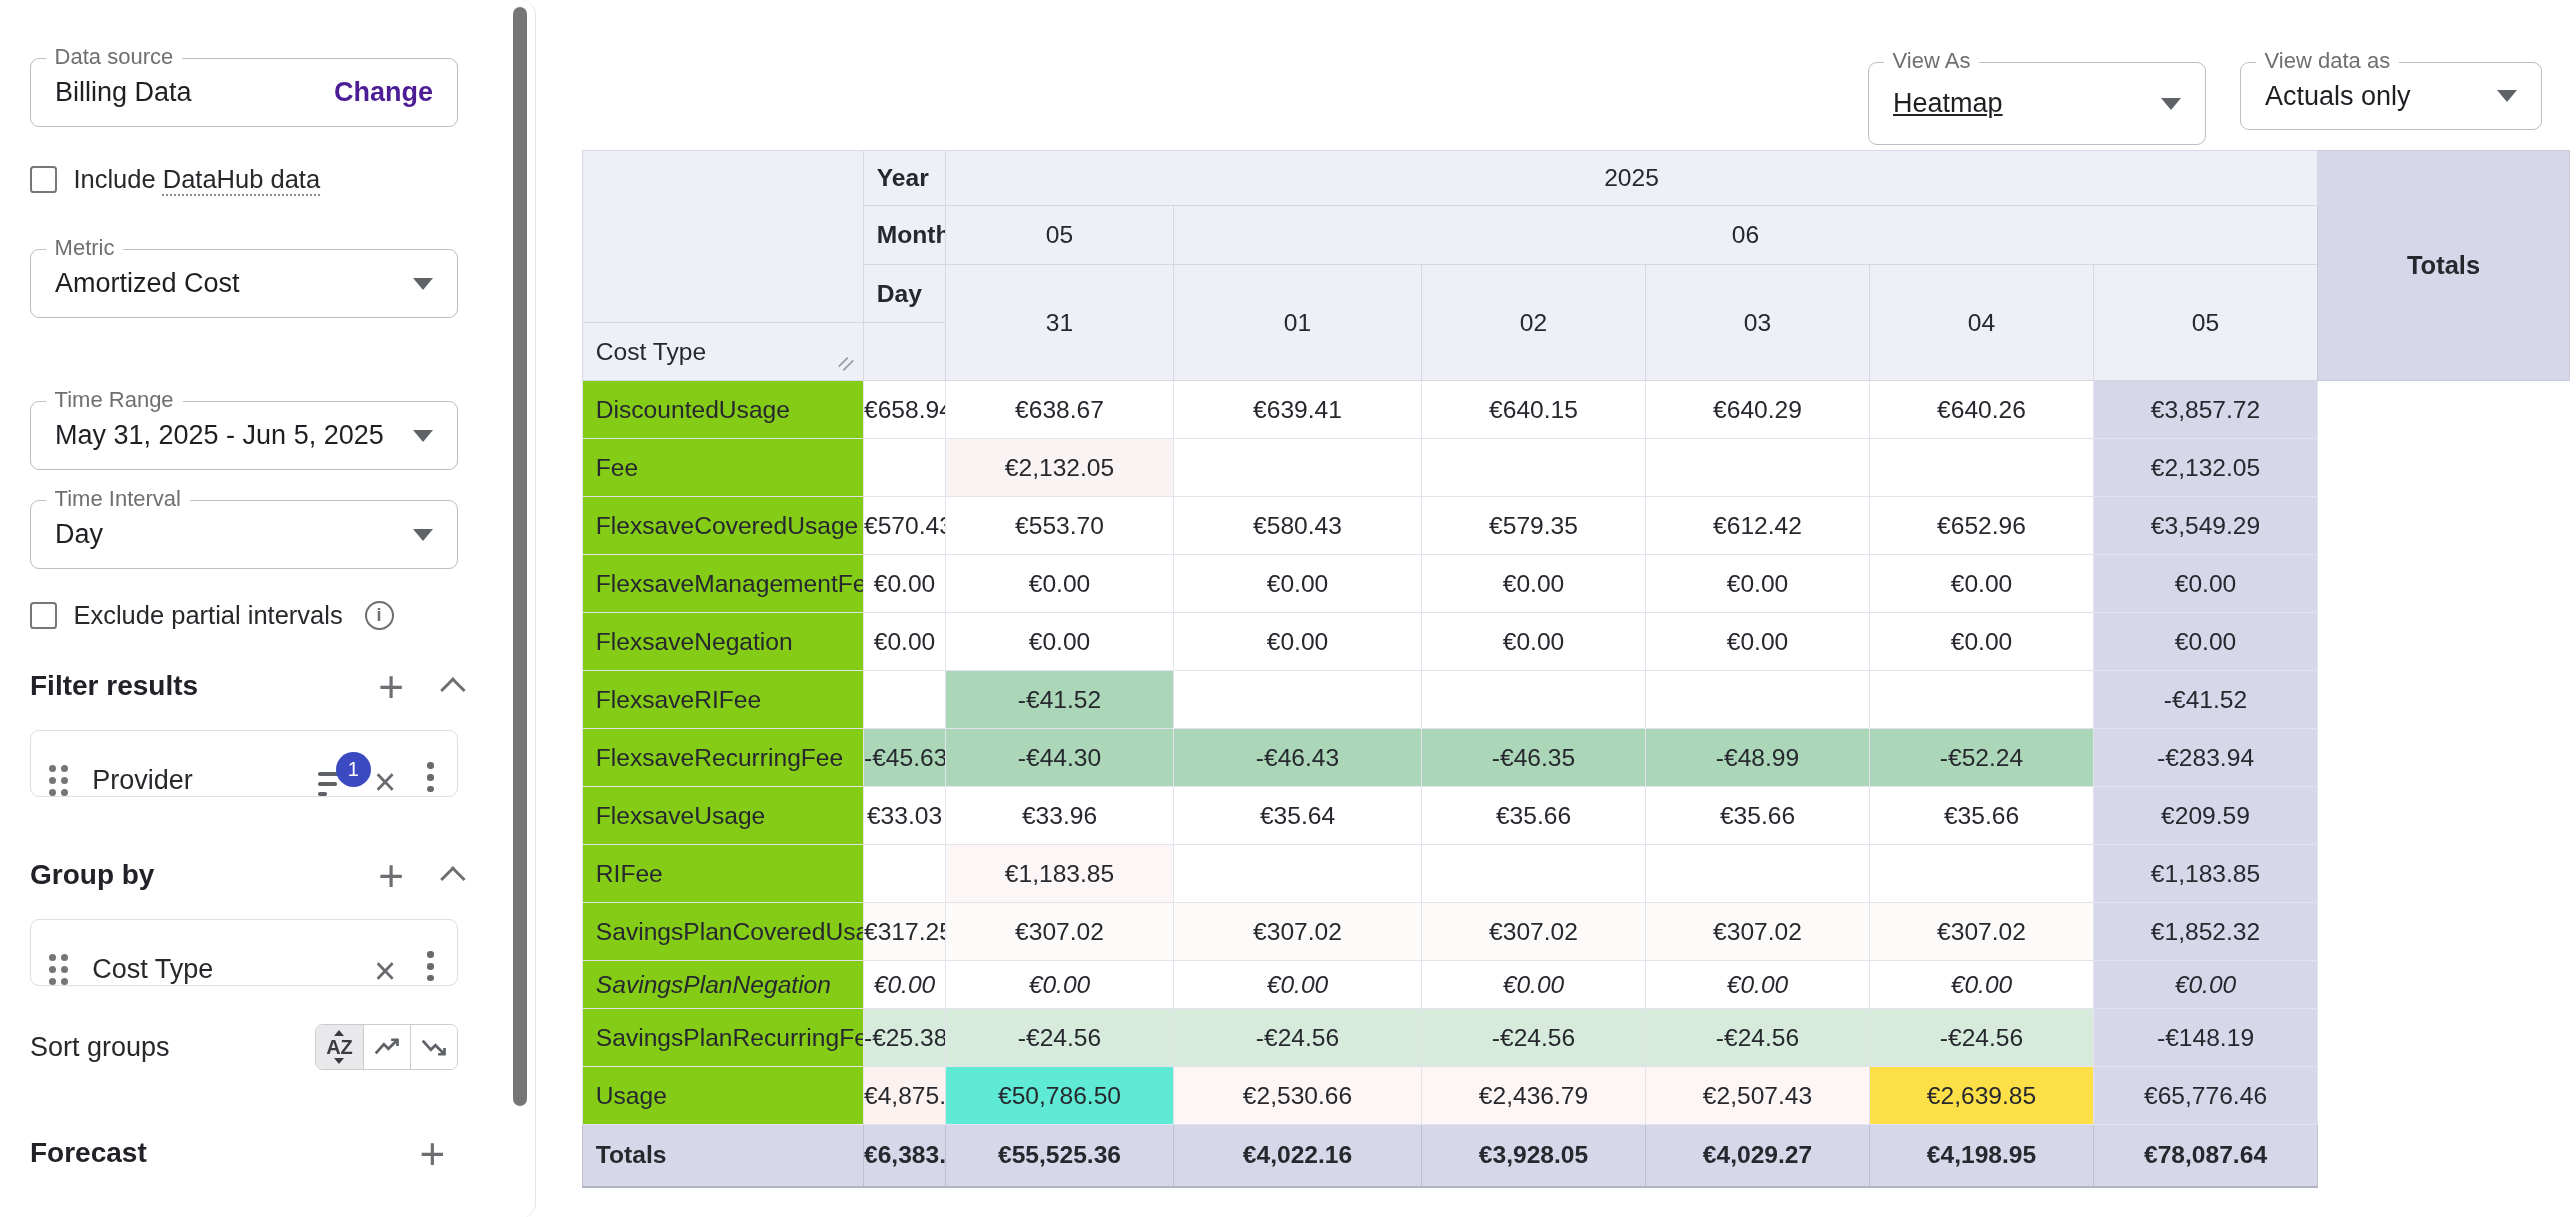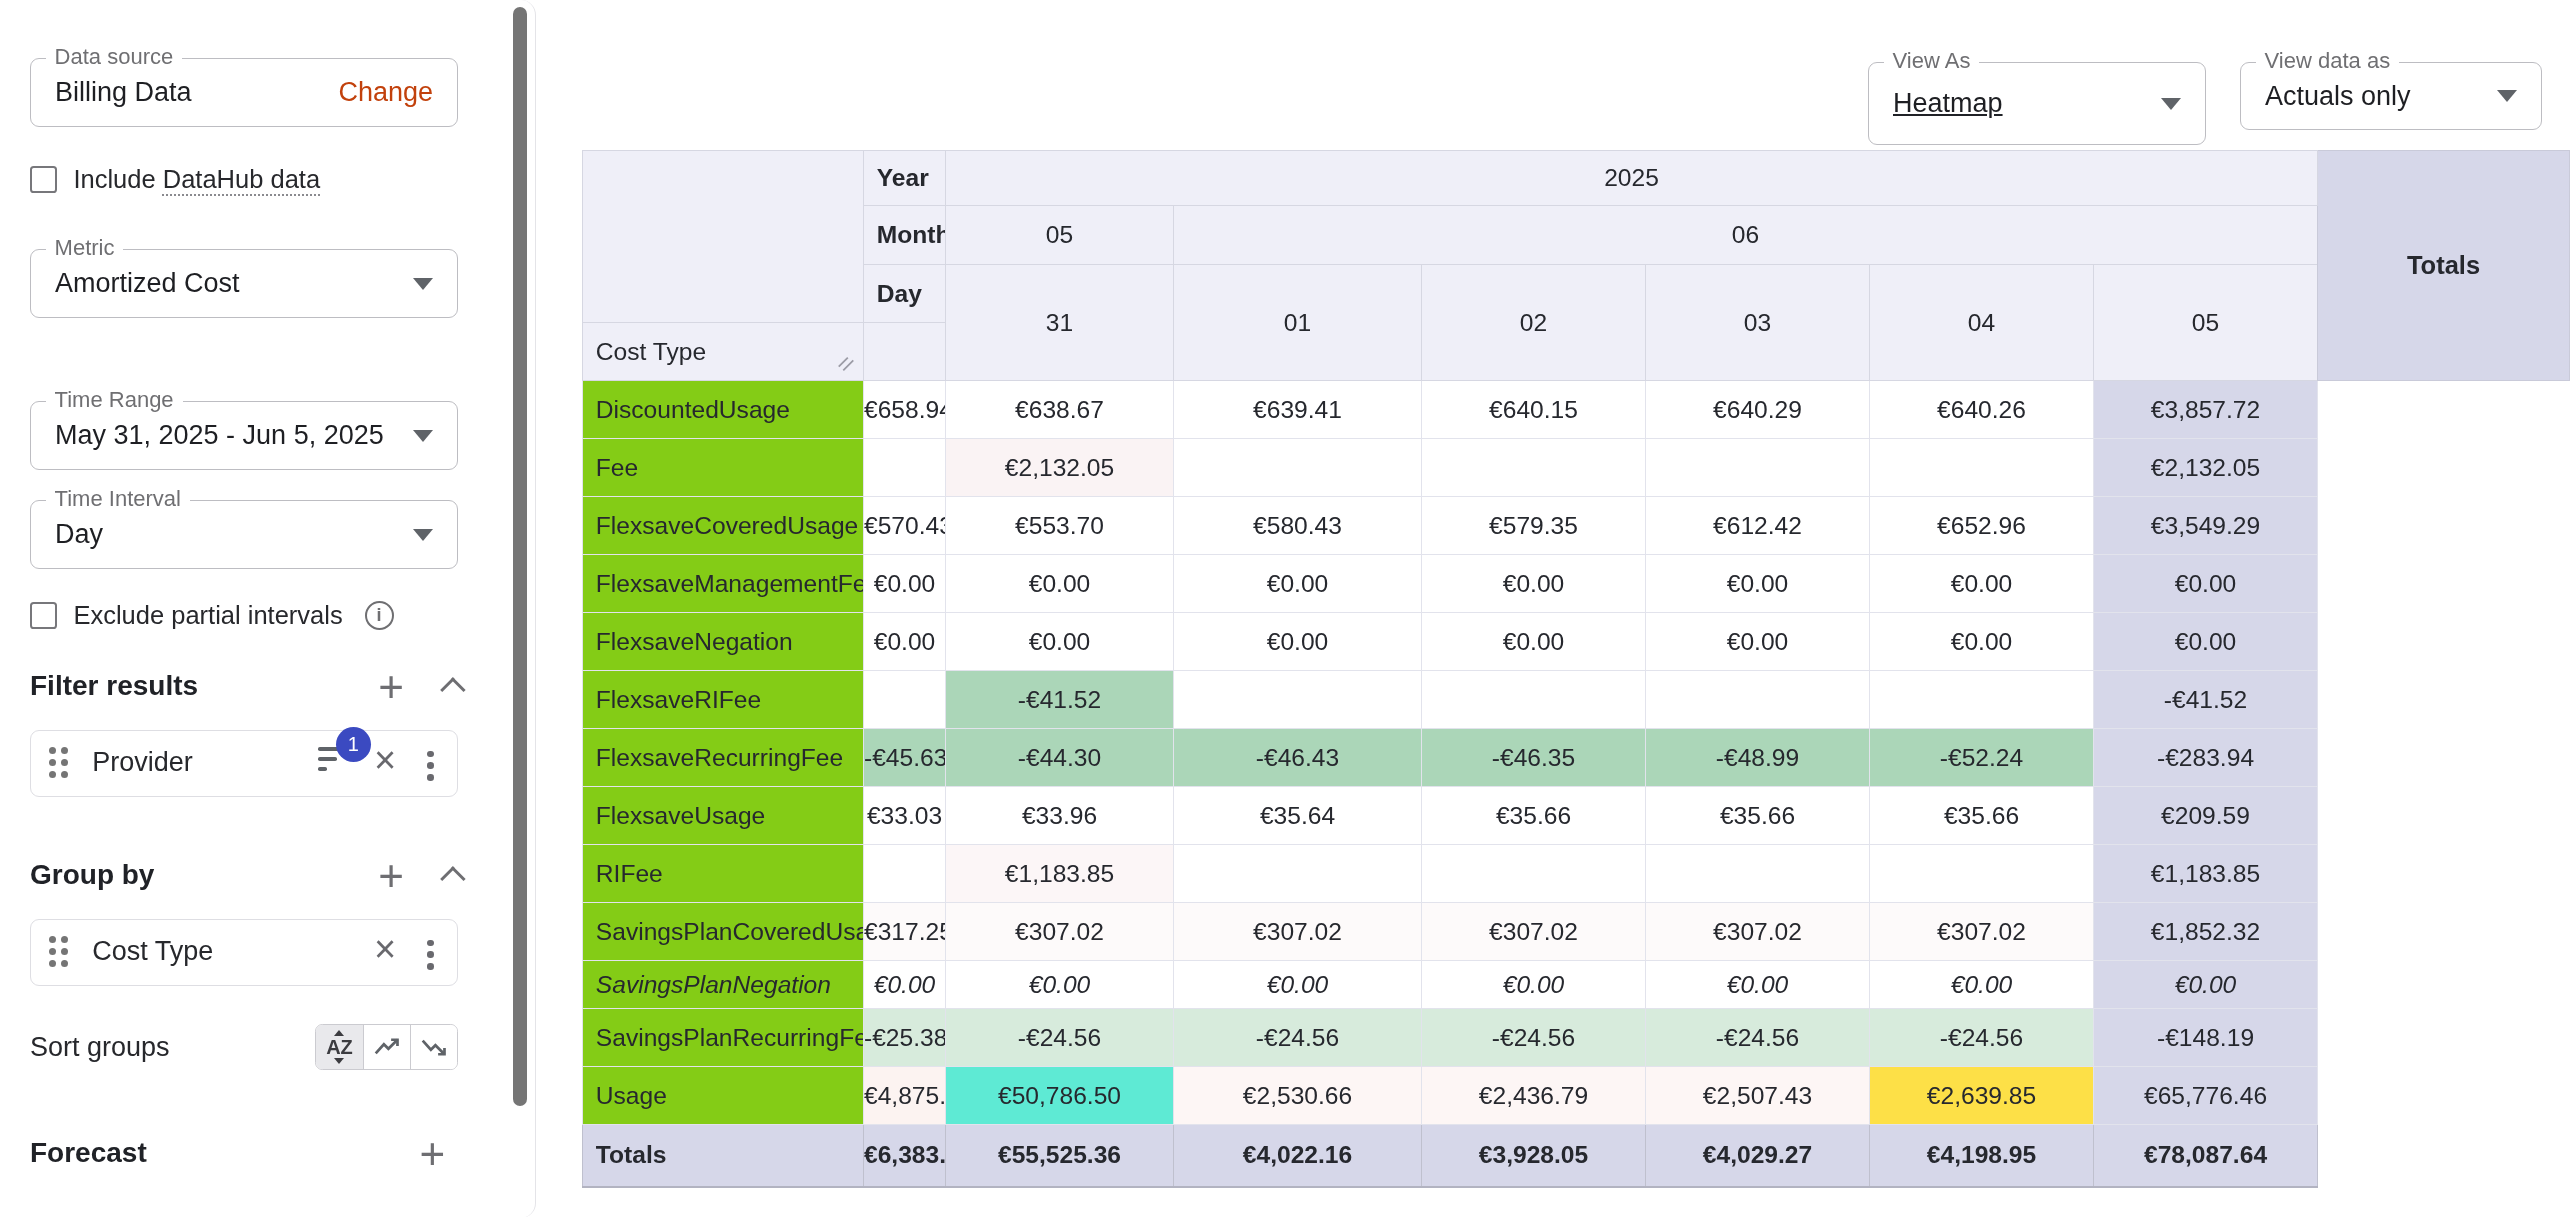--- a/index.html
+++ b/index.html
@@ -14,34 +14,34 @@
 
   
   .sidebar { position:absolute; left:0; top:0; width:536px; height:1218px; border-right:1.8px solid #E4E4E8; background:#fff;border-radius:15px; }
   .sb-scrollthumb { position:absolute; left:513px; top:7.3px; width:13.7px; height:1099px; background:#757575; border-radius:8.2px; }
   .sb-inner { position:absolute; left:30px; top:0; width:428px; }
 
   .box { position:relative; border:1.8px solid #BDBDC2; border-radius:9px; height:69px; display:flex; align-items:center; padding:0 24px; background:#fff; }
   .box .lg { position:absolute; top:-14.6px; left:14.6px; background:#fff; padding:0 9px; font-size:22px; color:#6F6F72; white-space:nowrap; }
   .box .v { font-size:27px; color:#1E1F23; flex:1; white-space:nowrap; overflow:hidden; }
   .caret { width:0; height:0; border-left:10px solid transparent; border-right:10px solid transparent; border-top:12px solid #5F6368; flex:none; }
-  .link { color:#c2410c; font-size:27px; font-weight:400; cursor:pointer; white-space:nowrap; }
+  .link { color:#4c1d95; font-size:27px; font-weight:700; cursor:pointer; white-space:nowrap; }
 
   .cbrow { display:flex; align-items:center; gap:16.4px; font-size:25.5px; color:#27282C; }
   .cb { width:27px; height:27px; border:2.7px solid #77777B; border-radius:3.6px; background:#fff; flex:none; }
   .dotted-term { text-decoration:underline dotted 1.8px #8a8a8f; text-underline-offset:6.4px; }
   .info-i { width:29px; height:29px; border:2.7px solid #6F6F72; border-radius:50%; display:inline-flex; align-items:center; justify-content:center; font-size:18px; color:#6F6F72; font-weight:700; margin-left:5.5px; }
 
   .head { display:flex; align-items:center; font-size:28px; font-weight:700; color:#202227; }
   .head .sp { flex:1; }
   .plus { font-size:44px; font-weight:300; color:#6E6E72; line-height:27px; cursor:pointer; }
   .chev { width:18px; height:18px; border-top:3.6px solid #6E6E72; border-right:3.6px solid #6E6E72; transform:rotate(-45deg) translateY(5.5px); cursor:pointer; }
   .icongap { width:36px; }
 
-  .chip { border:1.8px solid #DEDEE3; border-radius:9px; height:67px; display:flex; align-items:flex-start; padding:16px 18px; background:#fff; }
+  .chip { border:1.8px solid #DEDEE3; border-radius:9px; height:67px; display:flex; align-items:flex-end; padding:0 18px; background:#fff; }
   .drag { display:grid; grid-template-columns:7.3px 7.3px; grid-auto-rows:7.3px; gap:4.6px; cursor:grab; }
   .drag i { background:#757575; border-radius:50%; }
   .chip .clabel { font-size:27px; color:#27282C; margin-left:24px; flex:1; }
   .xicon { font-size:38px; color:#69696E; line-height:27px; cursor:pointer; font-weight:400; }
   .kebab { display:flex; flex-direction:column; gap:5.5px; padding:3.6px 5.5px; cursor:pointer; }
   .kebab i { width:6.4px; height:6.4px; border-radius:50%; background:#69696E; }
   .filterwrap { position:relative; margin-right:27px; cursor:pointer; }
   .filtericon { display:flex; flex-direction:column; gap:6.4px; align-items:flex-start; }
   .filtericon i { height:3.6px; background:#5F6368; border-radius:1.8px; display:block; }
   .badge { position:absolute; top:-20px; right:-24px; width:35px; height:35px; border-radius:50%; background:#3B4AC1; color:#fff; font-size:20px; font-weight:500; display:flex; align-items:center; justify-content:center; }

